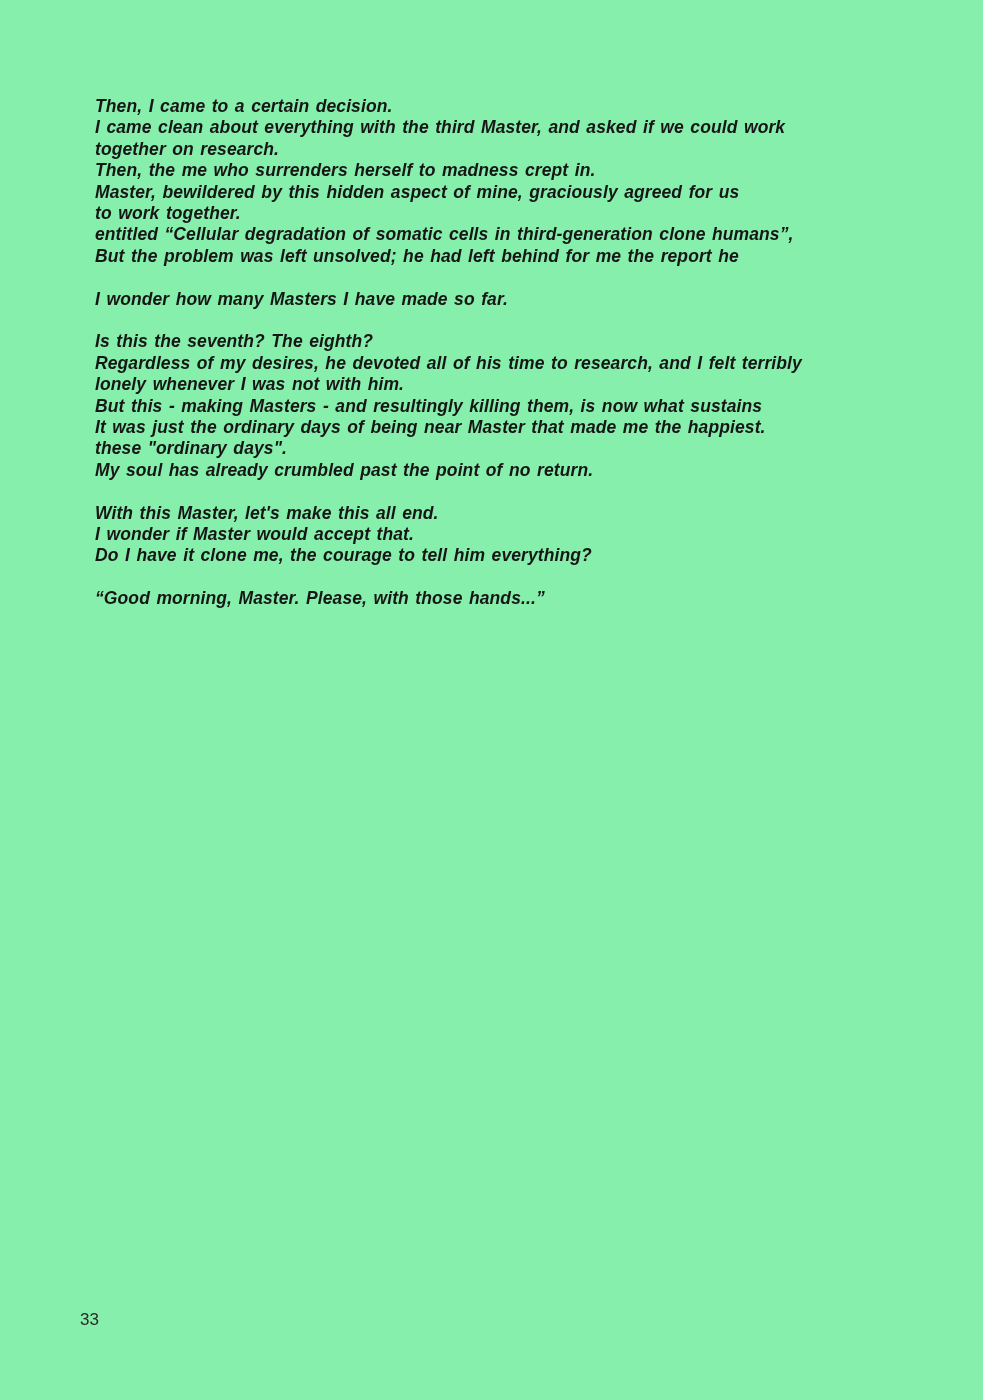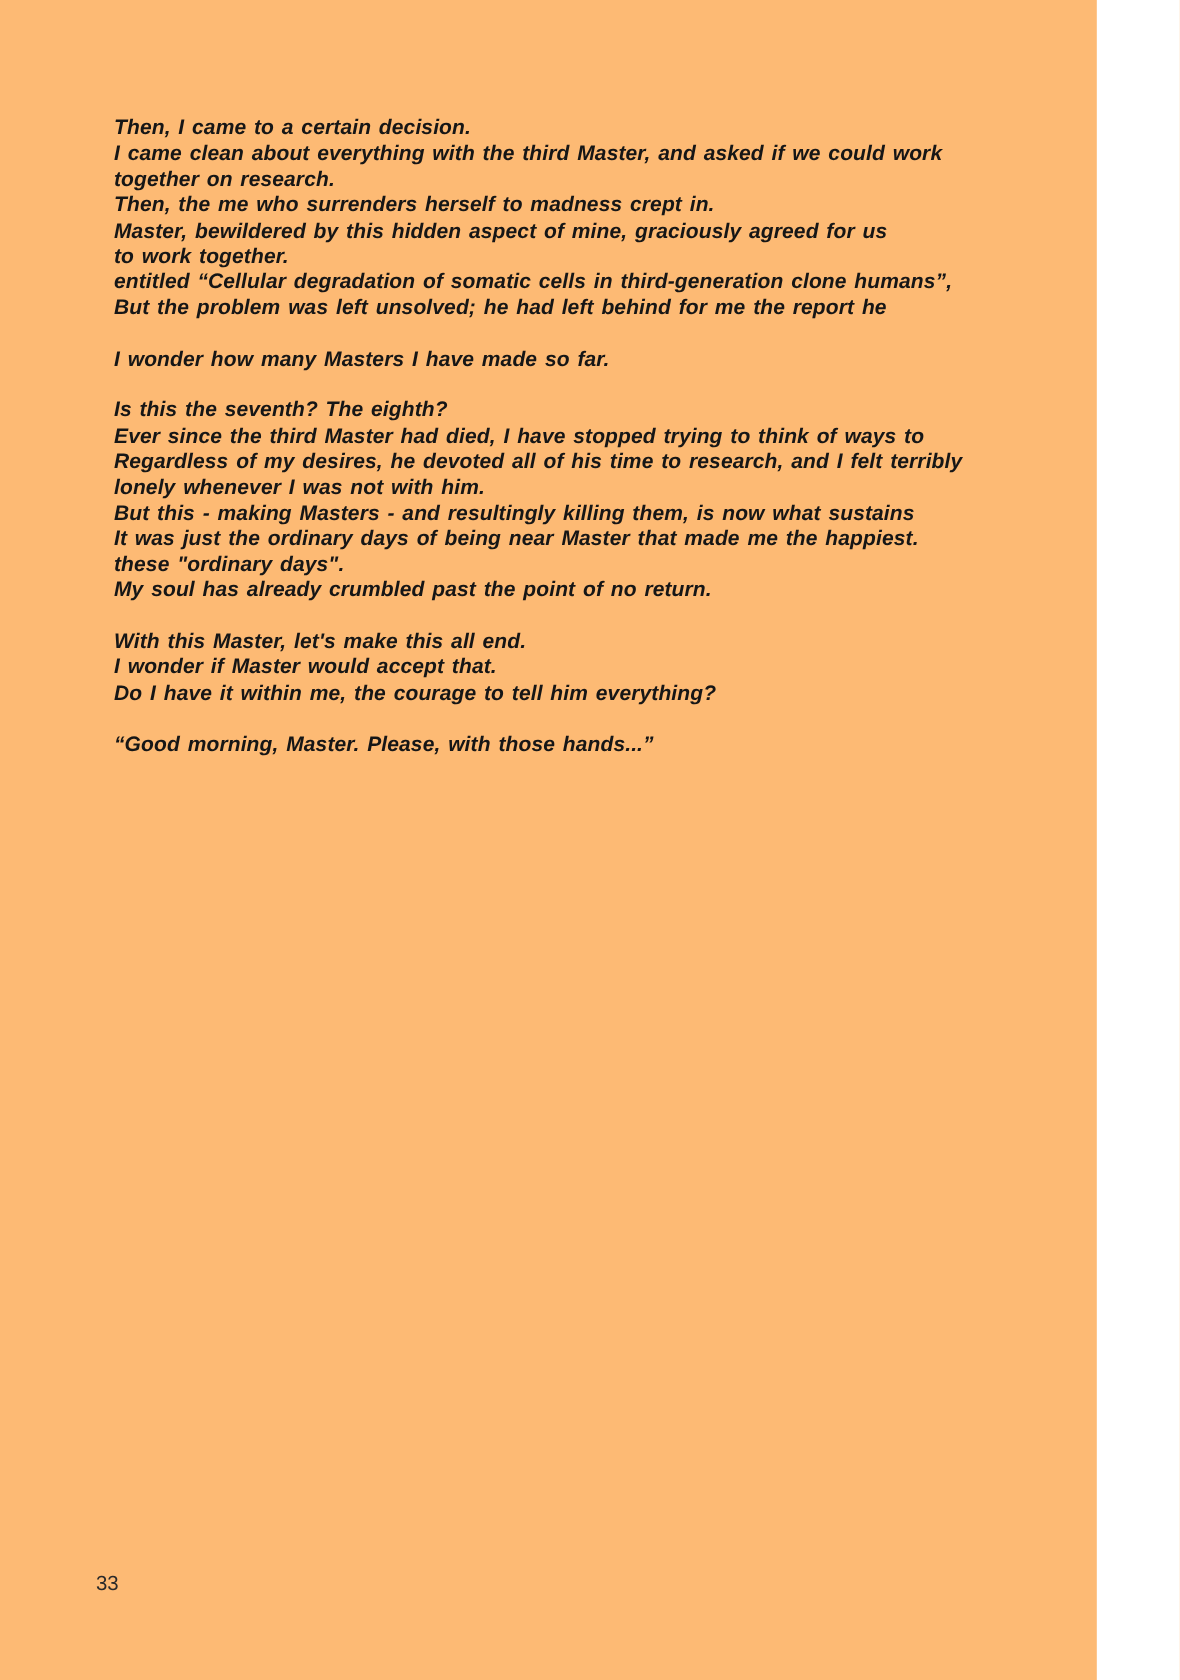--- a/index.html
+++ b/index.html
@@ -2,23 +2,23 @@
 <html><head>
 <meta charset="utf-8">
 <style>
   html, body {
     margin: 0;
     padding: 0;
     background: #ffffff;
   }
   .sheet {
     position: relative;
-    width: 914px;
+    width: 983px;
     height: 1400px;
-    background: #fdba74;
+    background: #86efac;
     overflow: hidden;
     font-family: "Liberation Sans", sans-serif;
   }
   .text-block {
     position: absolute;
     left: 95px;
     top: 96px;
     width: 870px;
     color: #161616;
     font-family: "Liberation Sans", sans-serif;
@@ -68,33 +68,32 @@
       <div class="line">entitled “Cellular degradation of somatic cells in third-generation clone humans”,</div>
       <div class="line">But the problem was left unsolved; he had left behind for me the report he</div>
     </div>
 
     <div class="paragraph">
       <div class="line">I wonder how many Masters I have made so far.</div>
     </div>
 
     <div class="paragraph">
       <div class="line">Is this the seventh? The eighth?</div>
-      <div class="line">Ever since the third Master had died, I have stopped trying to think of ways to</div>
       <div class="line">Regardless of my desires, he devoted all of his time to research, and I felt terribly</div>
       <div class="line">lonely whenever I was not with him.</div>
       <div class="line">But this - making Masters - and resultingly killing them, is now what sustains</div>
       <div class="line">It was just the ordinary days of being near Master that made me the happiest.</div>
       <div class="line">these "ordinary days".</div>
       <div class="line">My soul has already crumbled past the point of no return.</div>
     </div>
 
     <div class="paragraph">
       <div class="line">With this Master, let's make this all end.</div>
       <div class="line">I wonder if Master would accept that.</div>
-      <div class="line">Do I have it within me, the courage to tell him everything?</div>
+      <div class="line">Do I have it clone me, the courage to tell him everything?</div>
     </div>
 
     <div class="paragraph">
       <div class="line">“Good morning, Master. Please, with those hands...”</div>
     </div>
 
   </div>
 
   <div class="page-number">33</div>
 

